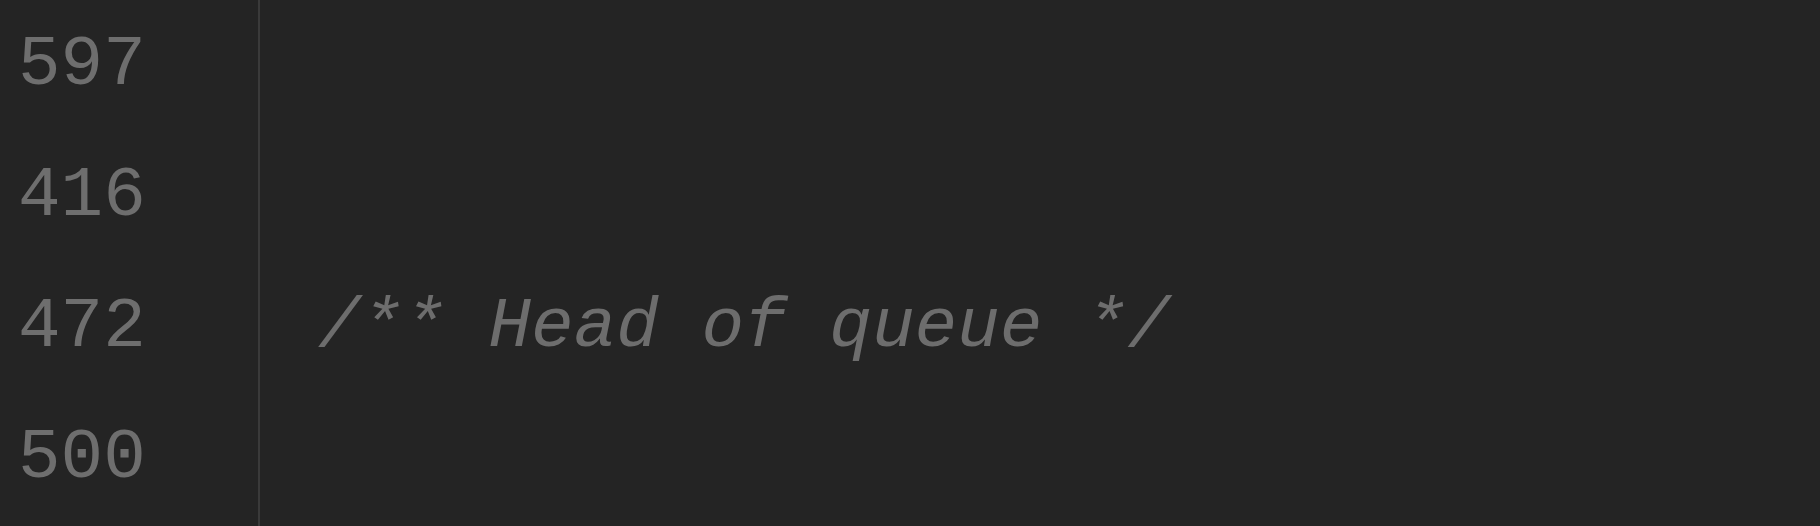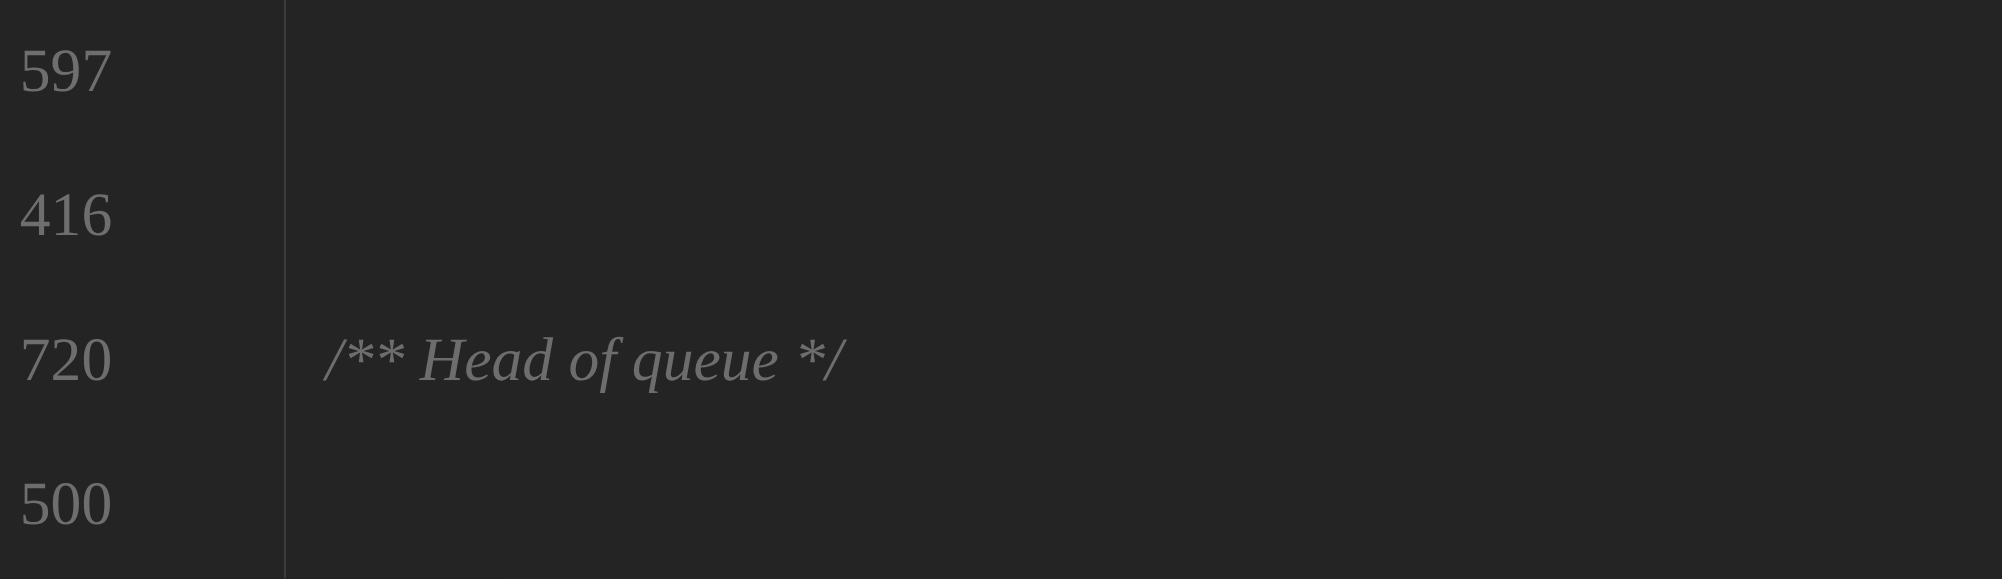--- a/index.html
+++ b/index.html
@@ -4,57 +4,57 @@
 <style>
   html, body {
     margin: 0;
     padding: 0;
     background: #242424;
     width: 1820px;
     height: 526px;
     overflow: hidden;
   }
   .editor {
-    font-family: Liberation Serif, serif;
-    font-size: 56px;
+    font-family: Liberation Mono, monospace;
+    font-size: 71px;
     line-height: 131px;
     display: flex;
     width: 100%;
     height: 100%;
   }
   .gutter {
     width: 260px;
     flex-shrink: 0;
     color: #6e6e6e;
     text-align: left;
     padding-left: 18px;
     box-sizing: border-box;
     border-right: 2px solid #3a3a3a;
     user-select: none;
   }
   .gutter-line {
     height: 131px;
   }
   .code {
-    padding-left: 36px;
+    padding-left: 58px;
     white-space: pre;
   }
   .code-line {
     height: 131px;
   }
   .tok-comment { color: #6d6d6d; font-style: italic; }
 </style>
 </head>
 <body>
 
 <div class="editor">
   <div class="gutter">
     <div class="gutter-line">597</div>
     <div class="gutter-line">416</div>
-    <div class="gutter-line">720</div>
+    <div class="gutter-line">472</div>
     <div class="gutter-line">500</div>
   </div>
   <div class="code">
     <div class="code-line"><span class="tok-comment">/** Head of queue */</span></div>
     
     
     
   </div>
 </div>
 

